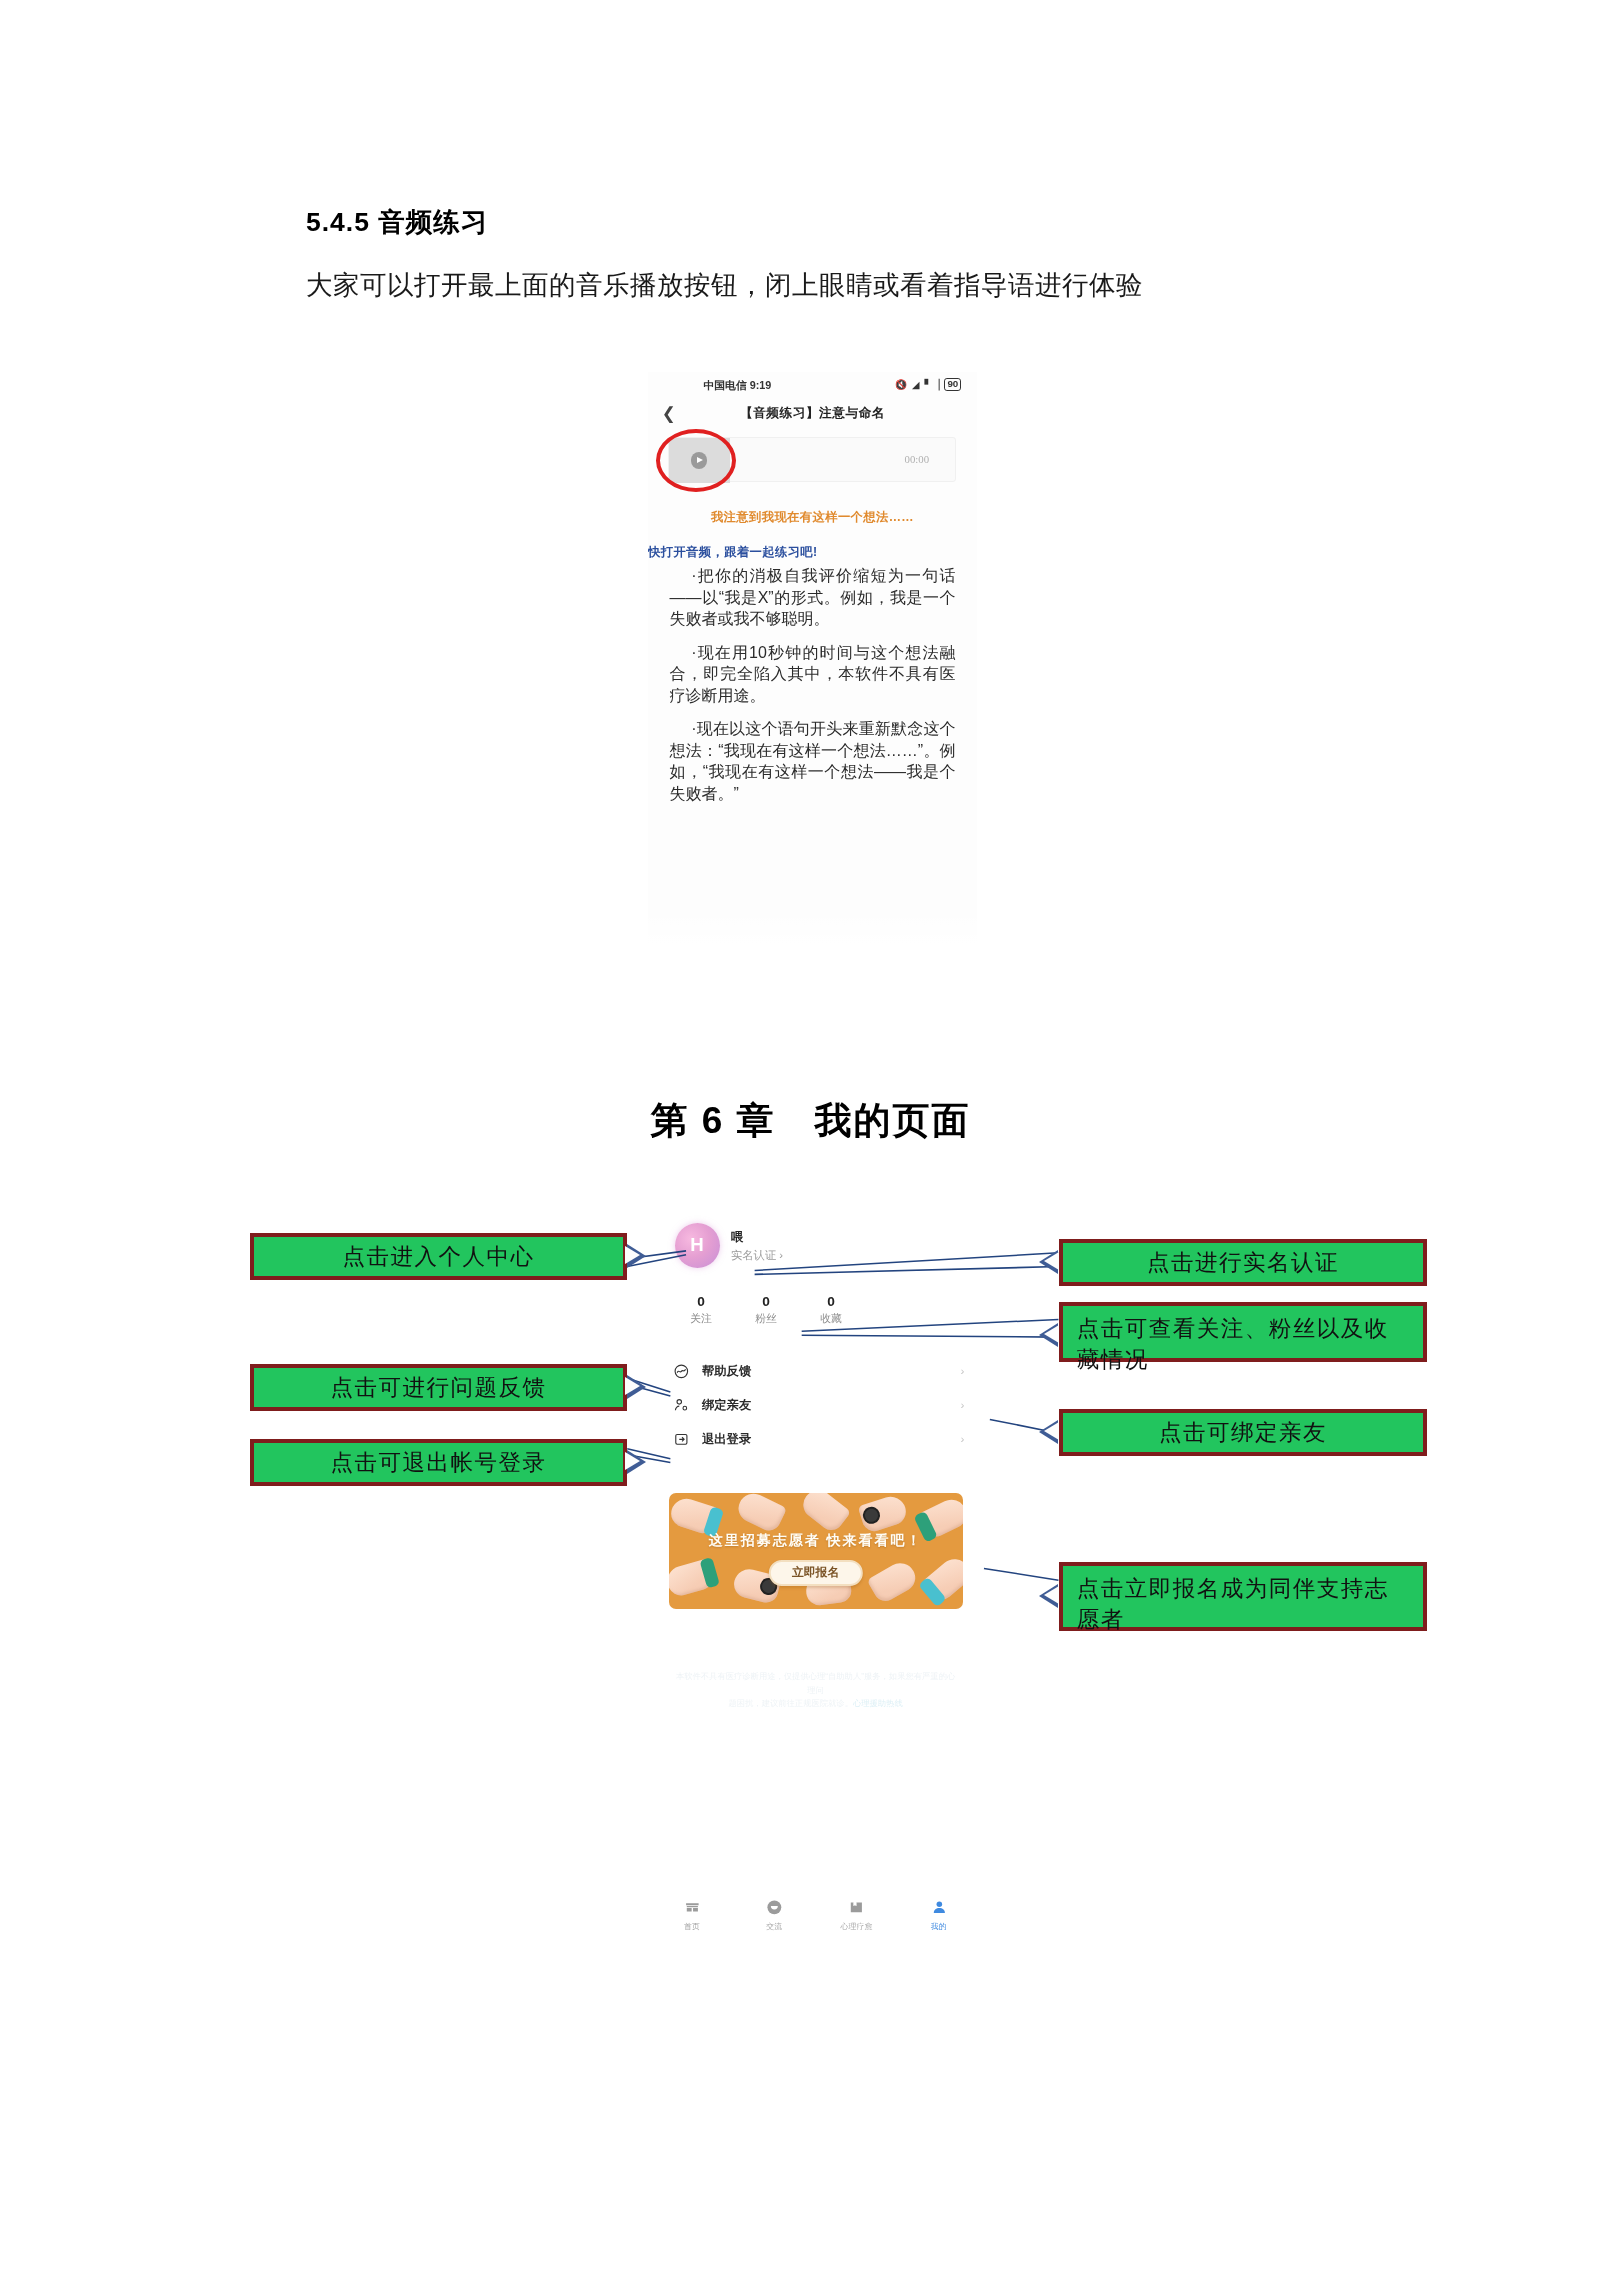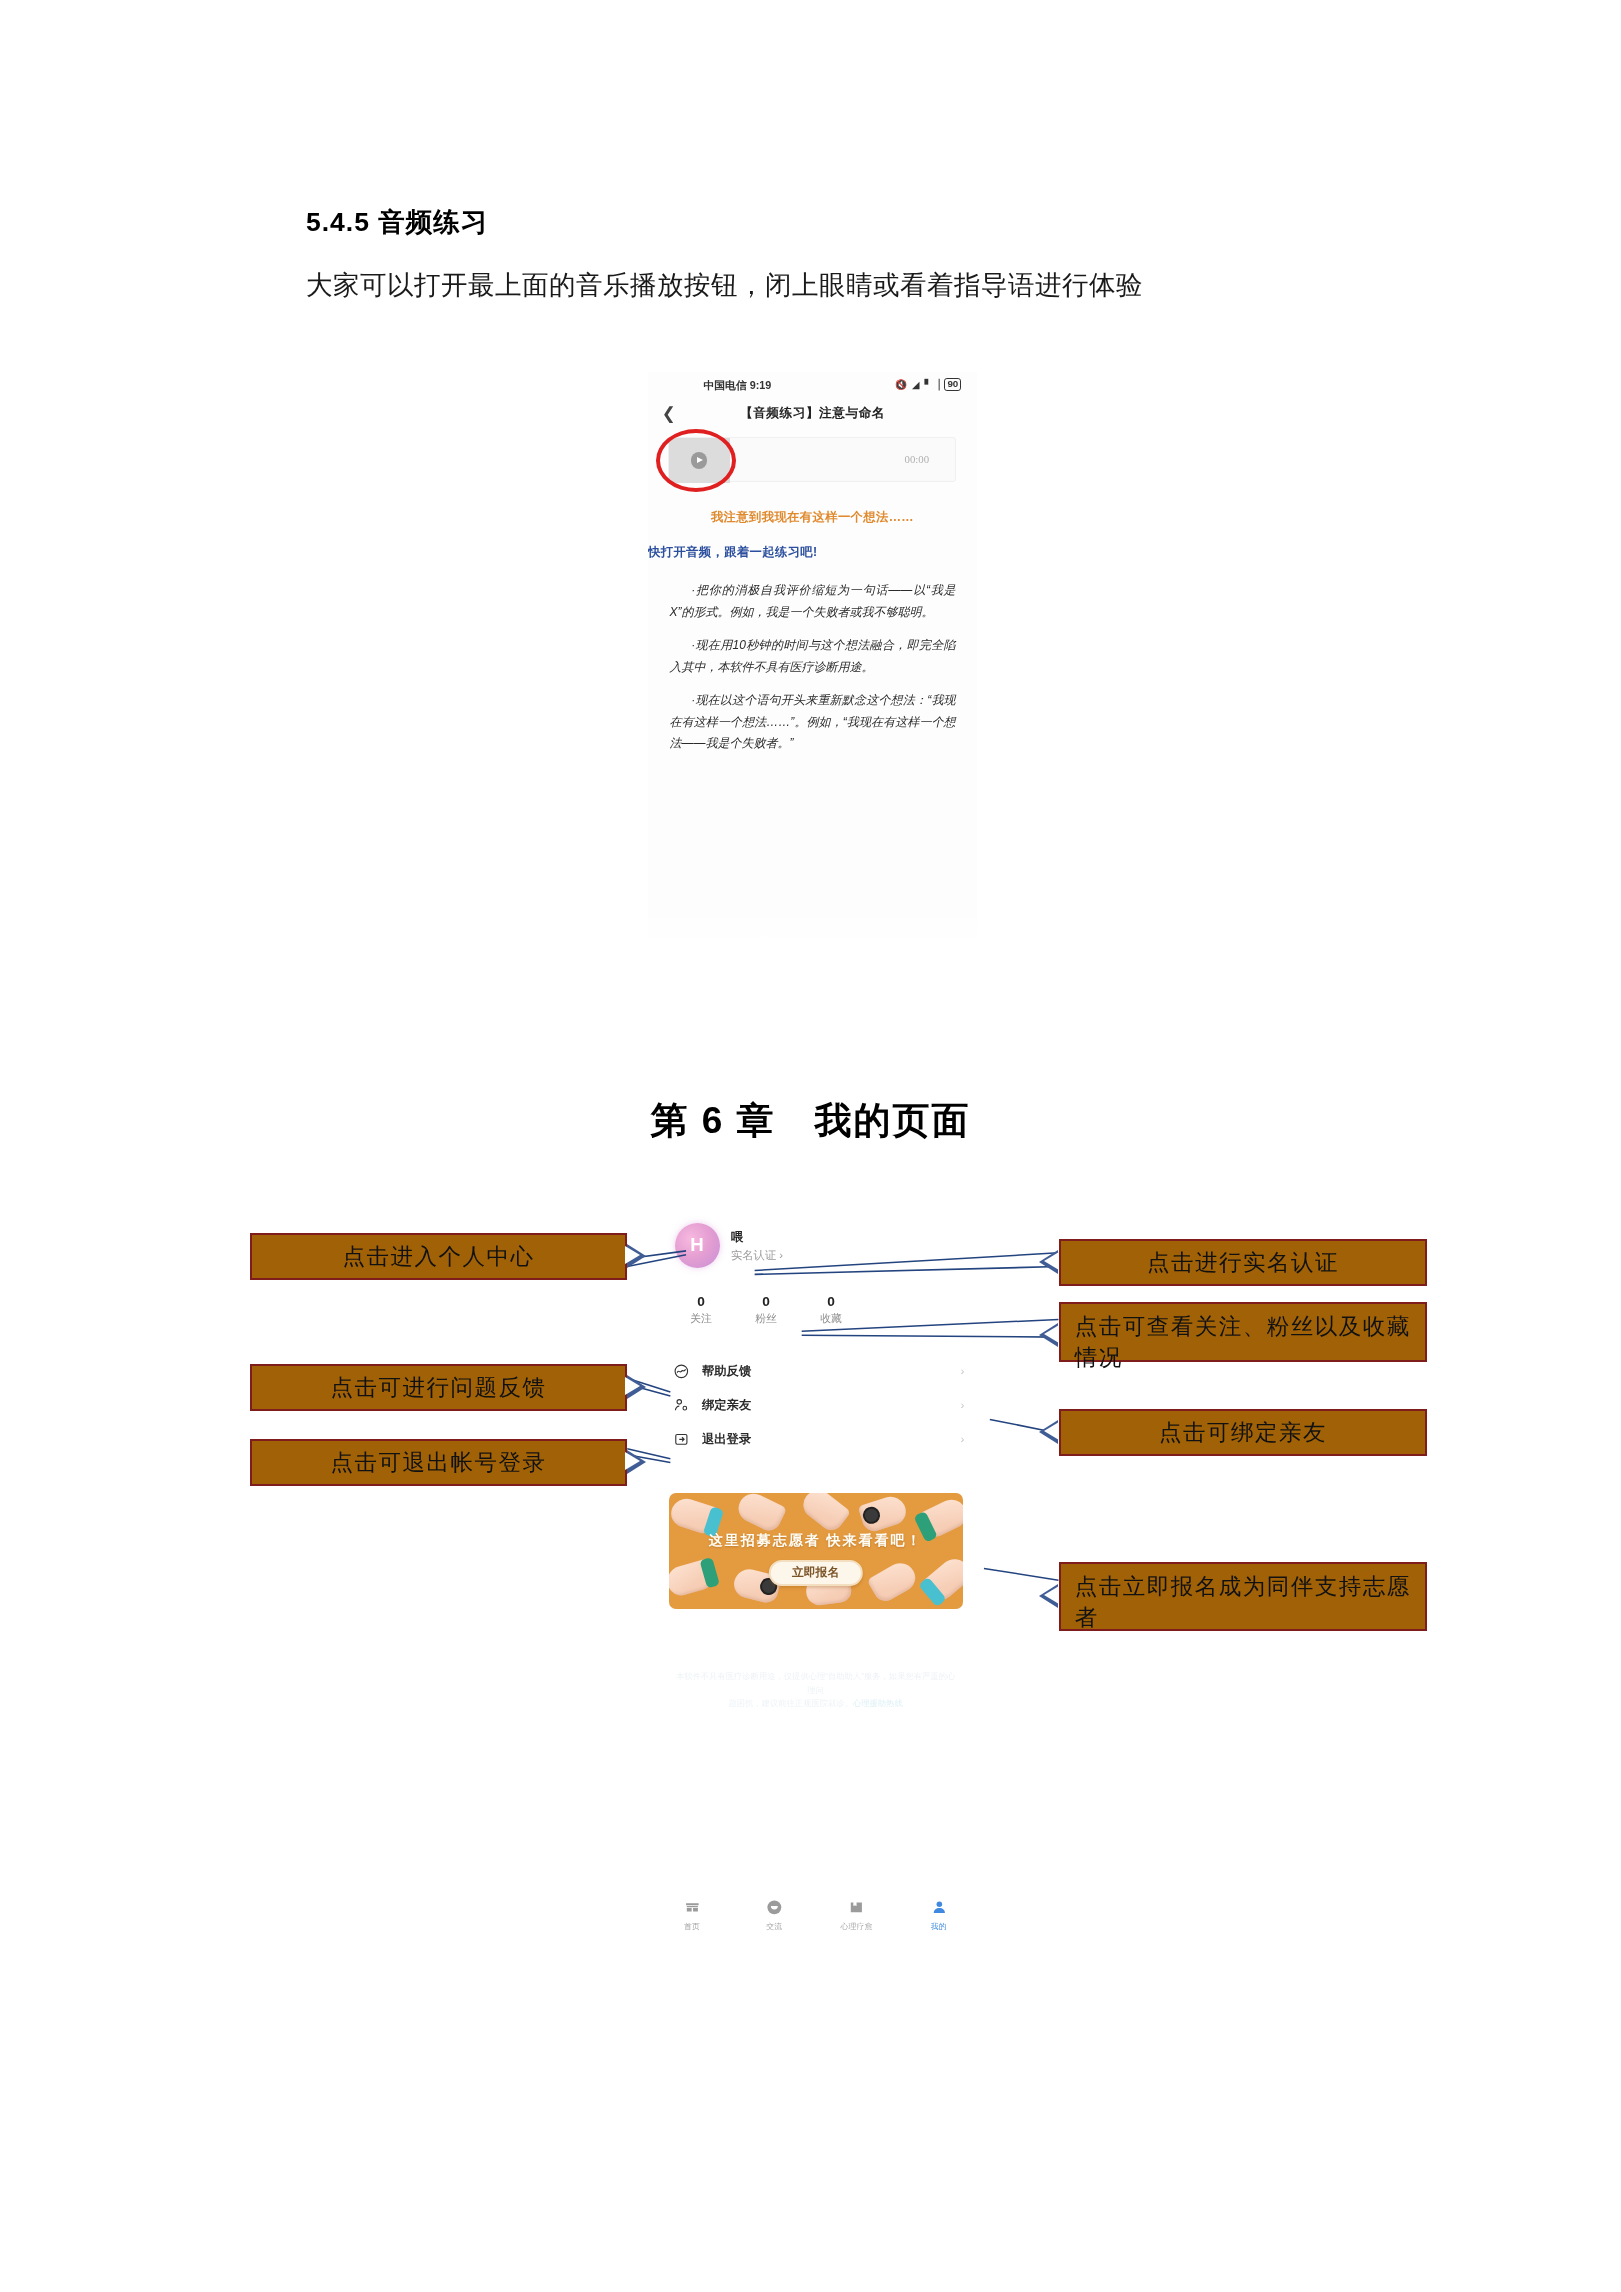--- a/index.html
+++ b/index.html
@@ -119,25 +119,24 @@
     letter-spacing: 0.4px;
   }
   .s1-blue {
     position:absolute; left: 0; width: 100%; top: 172px;
     text-align:left;
     font-family: "Liberation Sans", sans-serif;
     font-weight: 700; font-size: 12.3px; color: #2b4f9e;
     letter-spacing: 0.4px;
   }
   .s1-body {
-    position:absolute; left: 21.6px; top: 208px; width: 286px;
-    font-family: "Liberation Sans", sans-serif;
-    font-size: 12px; line-height: 21.6px; color: #2b2b2b;
+    position:absolute; left: 21.6px; top: 193px; width: 286px;
+    font-family: "Liberation Sans", sans-serif;
+    font-size: 16px; line-height: 21.6px; color: #2b2b2b;
     text-align: justify;
-    font-style: italic;
   }
   .s1-body p { margin: 0 0 11.8px 0; text-indent: 21.6px; }
   .s1-fade {
     position:absolute; left:0; bottom:0; width:100%; height: 41px;
     background: linear-gradient(to bottom, rgba(255,255,255,0), #fff 85%);
   }
 
   
   .shot2 {
     position:absolute;
@@ -246,22 +245,22 @@
     display:flex;
   }
   .p-tab { flex: 1; text-align:center; font-family:"Liberation Sans",sans-serif; }
   .p-tab .t-ico { height: 21.6px; display:flex; align-items:center; justify-content:center; }
   .p-tab .t-lbl { font-size: 7.8px; color:#a6a6a6; margin-top: 2.9px; letter-spacing:0.3px; }
   .p-tab.active .t-lbl { color:#3f8ae0; }
 
   
   .callout {
     position:absolute;
-    border: 2px solid #7f1d1d;
-    background: #a16207;
+    border: 4px solid #7f1d1d;
+    background: #22c55e;
     font-family: "Liberation Serif", serif;
     color: #111;
     display:flex;
     align-items:center;
     padding: 3.9px 13.7px;
     letter-spacing: 1.5px;
   }
   .callout.c-center { justify-content:center; }
   .callout .ctext { font-size: 22.5px; line-height: 31px; }
 

